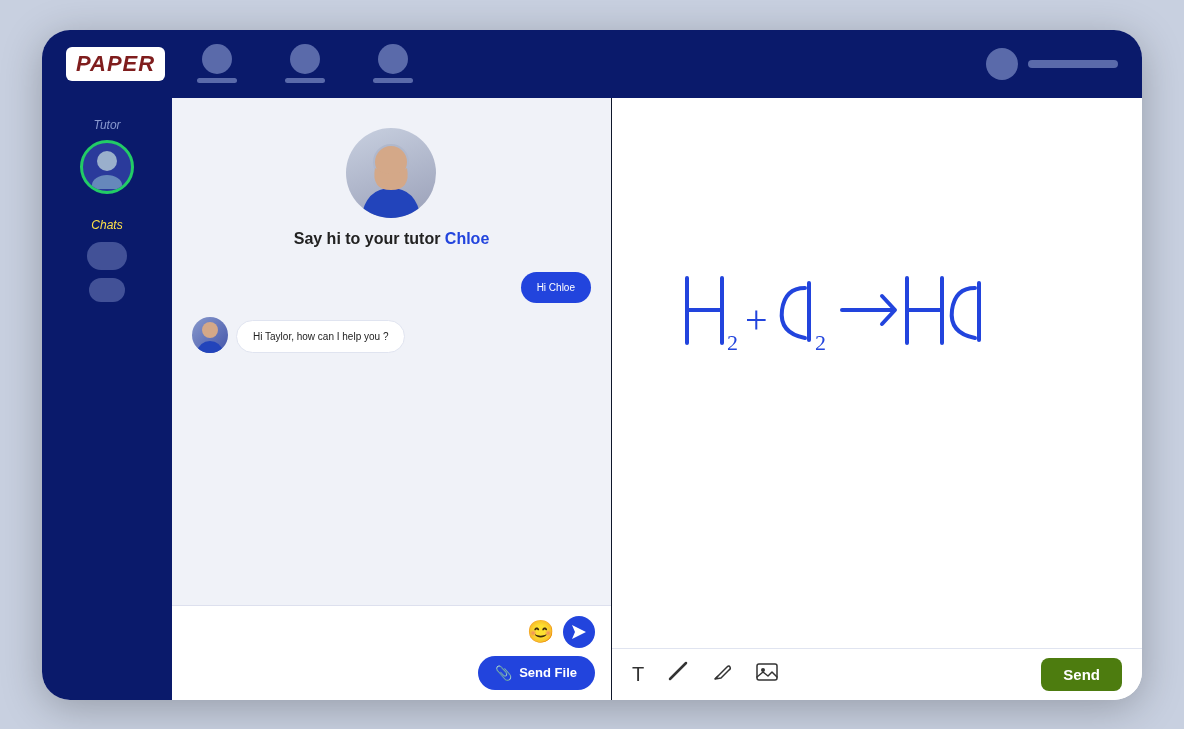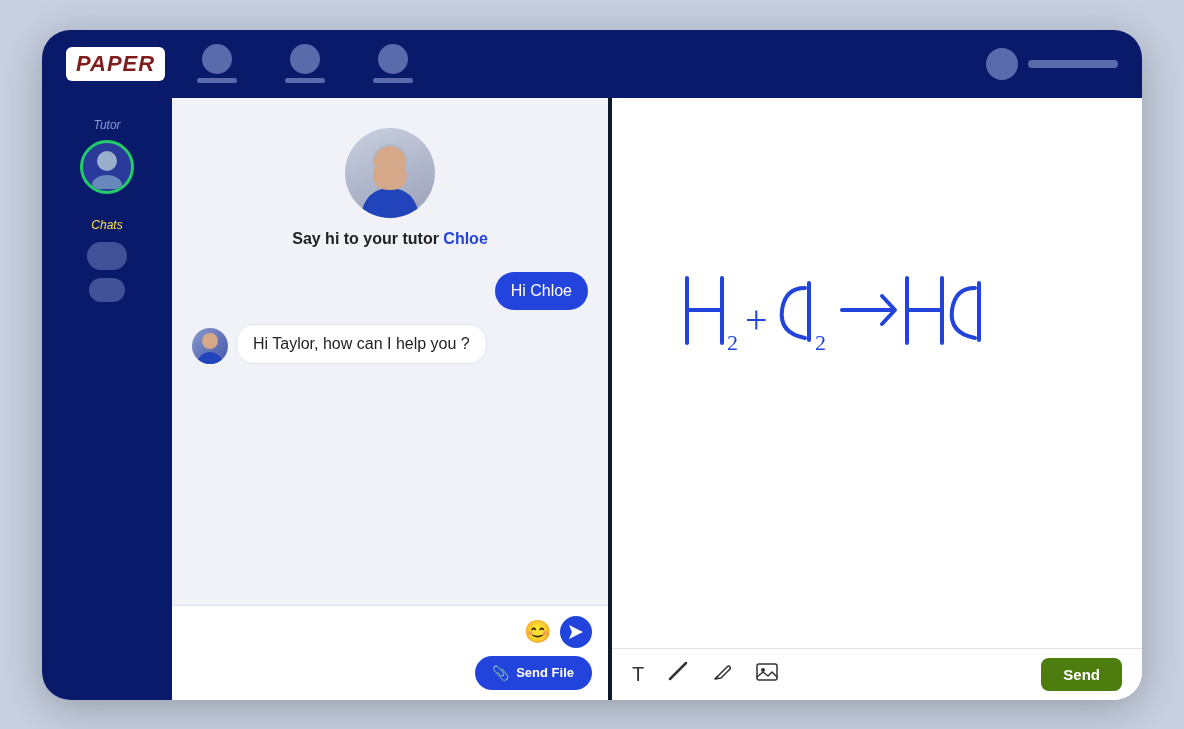--- a/index.html
+++ b/index.html
@@ -163,21 +163,21 @@
       flex: 1;
       overflow: hidden;
     }
 
     
     .chat-panel {
       width: 440px;
       background: #f0f2f8;
       display: flex;
       flex-direction: column;
-      border-right: 4px solid #0f172a;
+      border-right: 1px solid #0f172a;
       flex-shrink: 0;
     }
 
     .chat-body {
       flex: 1;
       padding: 20px 20px 10px;
       display: flex;
       flex-direction: column;
       align-items: center;
       overflow-y: auto;
@@ -245,21 +245,21 @@
       display: flex;
       align-items: flex-end;
       justify-content: center;
     }
 
     .bubble {
       background: #fff;
       border: 1.5px solid #e0e4f0;
       border-radius: 18px;
       padding: 10px 16px;
-      font-size: 16px;
+      font-size: 10px;
       color: #222;
       max-width: 260px;
     }
 
     .bubble.sent {
       background: #2244dd;
       border: none;
       color: #fff;
       border-radius: 20px;
     }

